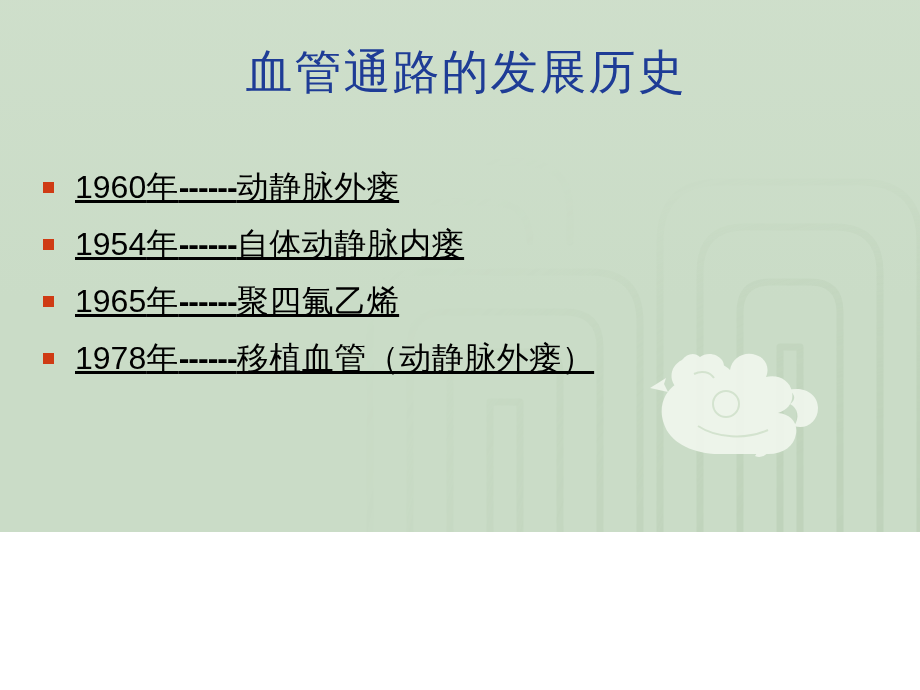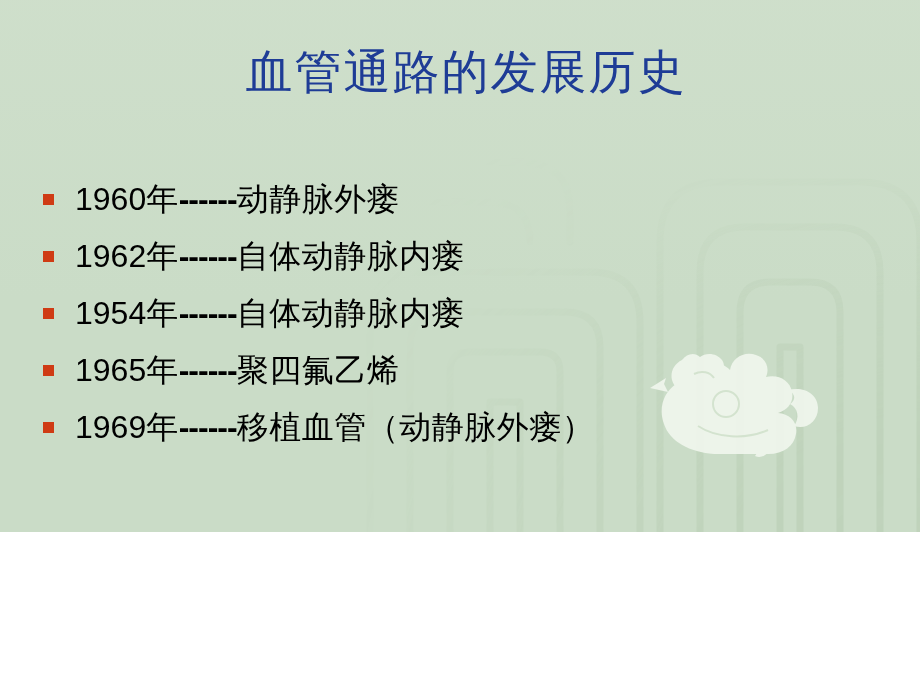--- a/index.html
+++ b/index.html
@@ -76,25 +76,26 @@
     line-height: 1.12;
     letter-spacing: 2px;
     white-space: nowrap;
     padding-left: 12px;
   }
 
   
   .bullet-list {
     position: absolute;
     left: 40px;
-    top: 170px;
+    top: 158px;
     right: 20px;
     list-style: none;
     margin: 0;
     padding: 0;
+    text-decoration: underline;
   }
   .bullet-item {
     position: relative;
     display: flex;
     align-items: center;
     height: 57px;
     padding-left: 35px;
     color: #000000;
     white-space: nowrap;
   }
@@ -189,36 +190,32 @@
 
   <div class="title">血管通路的发展历史</div>
 
   <ul class="bullet-list">
 
     <li class="bullet-item">
       <span class="bullet-marker"></span>
       <span class="bullet-text"><span class="year">1960</span><span class="cn">年</span><span class="dashes">------</span><span class="cn">动静脉外瘘</span></span>
     </li>
 
-    <li class="bullet-item">
-      <span class="bullet-marker"></span>
-      <span class="bullet-text"><span class="year">1962</span><span class="cn">年</span><span class="dashes">------</span><span class="cn">自体动静脉内瘘</span></span>
-    </li>
 
     <li class="bullet-item">
       <span class="bullet-marker"></span>
       <span class="bullet-text"><span class="year">1954</span><span class="cn">年</span><span class="dashes">------</span><span class="cn">自体动静脉内瘘</span></span>
     </li>
 
     <li class="bullet-item">
       <span class="bullet-marker"></span>
       <span class="bullet-text"><span class="year">1965</span><span class="cn">年</span><span class="dashes">------</span><span class="cn">聚四氟乙烯</span></span>
     </li>
 
     <li class="bullet-item">
       <span class="bullet-marker"></span>
-      <span class="bullet-text"><span class="year">1969</span><span class="cn">年</span><span class="dashes">------</span><span class="cn">移植血管（动静脉外瘘）</span></span>
+      <span class="bullet-text"><span class="year">1978</span><span class="cn">年</span><span class="dashes">------</span><span class="cn">移植血管（动静脉外瘘）</span></span>
     </li>
 
 
   </ul>
 
 </div>
 
 </body></html>

